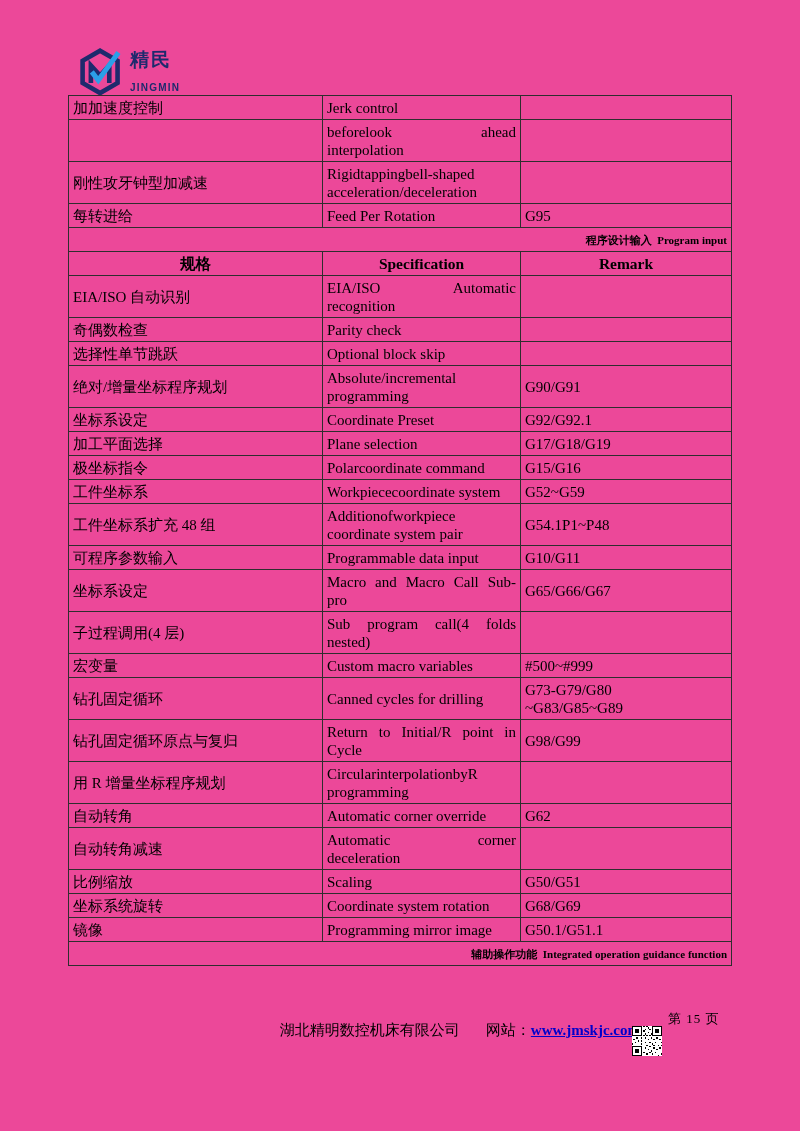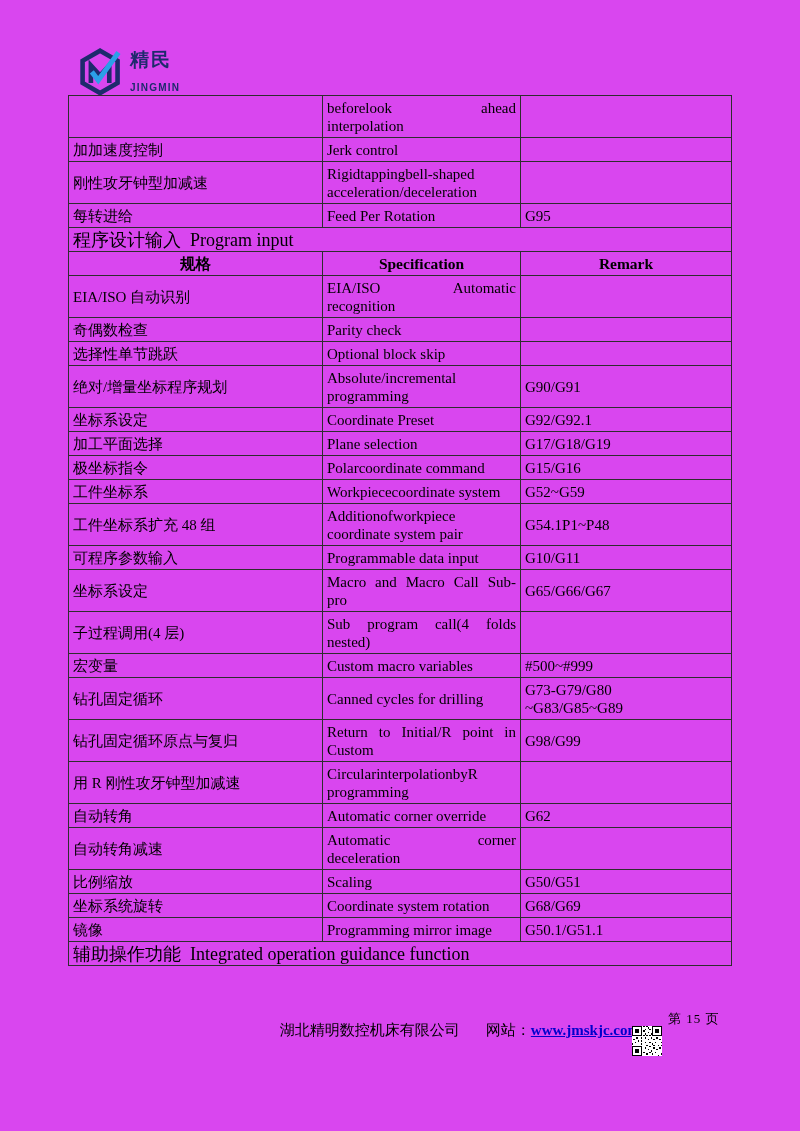--- a/index.html
+++ b/index.html
@@ -1,35 +1,35 @@
 <!DOCTYPE html>
 <html><head>
 <meta charset="utf-8">
 <style>
   html,body{margin:0;padding:0;background:#fff;}
   .page{
-    position:relative;width:800px;height:1131px;background:#d946ef;
+    position:relative;width:800px;height:1131px;background:#ec4899;
     font-family:"Liberation Serif","DejaVu Serif",serif;color:#000;
     outline:1px solid #e3e3e3;overflow:hidden;
   }
   
   .logo{position:absolute;left:78px;top:46px;display:flex;align-items:center;}
   .logo-text{margin-left:6px;color:#1e2a6d;line-height:1;}
   .logo-cn{font-size:19px;font-weight:bold;letter-spacing:2px;font-family:"Liberation Sans",sans-serif;}
   .logo-en{font-size:10px;font-weight:bold;letter-spacing:1.2px;margin-top:14px;font-family:"Liberation Sans",sans-serif;}
   
   .spec-table-wrap{position:absolute;left:68px;top:95px;}
   table.spec{border-collapse:collapse;table-layout:fixed;width:663px;}
   table.spec td{
     border:1px solid #2e2e2e;padding:2.5px 4px;font-size:15px;line-height:18px;
     vertical-align:middle;overflow:hidden;word-wrap:break-word;
   }
   td.cell-cn{padding-left:5px;}
   td.cell-remark{padding-left:5px;}
-  tr.section-row td{text-align:left;font-weight:normal;white-space:pre-wrap;font-size:18px;}
+  tr.section-row td{text-align:right;font-weight:bold;white-space:pre-wrap;font-size:11px;}
   tr.header-row td{text-align:center;font-weight:bold;font-size:15.5px;}
   .jl{text-align:justify;text-align-last:justify;}
   
   .footer{position:absolute;left:80px;top:1019px;width:560px;text-align:right;font-size:15px;line-height:23px;}
   .footer .gap{display:inline-block;width:26px;}
   .footer a{color:#0000cc;text-decoration:underline;cursor:pointer;font-weight:bold;}
   .qr{position:absolute;left:632px;top:1026px;width:30px;height:30px;}
   .page-num{position:absolute;left:668px;top:1010px;font-size:13px;letter-spacing:1px;}
 </style>
 </head>
@@ -51,30 +51,30 @@
 
   <div class="spec-table-wrap">
     <table class="spec">
       <colgroup>
           <col style="width:254px">
           <col style="width:198px">
           <col style="width:211px">
         </colgroup>
       <tbody id="spec-tbody">
           <tr>
+            <td class="cell-cn">加加速度控制</td>
+            <td class="cell-en">Jerk control</td>
+            <td class="cell-remark"></td>
+          </tr>
+          <tr>
             <td class="cell-cn"></td>
             <td class="cell-en">
               <div class="jl">beforelook ahead</div>
               <div>interpolation</div>
             </td>
-            <td class="cell-remark"></td>
-          </tr>
-          <tr>
-            <td class="cell-cn">加加速度控制</td>
-            <td class="cell-en">Jerk control</td>
             <td class="cell-remark"></td>
           </tr>
           <tr>
             <td class="cell-cn">刚性攻牙钟型加减速</td>
             <td class="cell-en">
               <div class="jl">Rigidtappingbell-shaped</div>
               <div>acceleration/deceleration</div>
             </td>
             <td class="cell-remark"></td>
           </tr>
@@ -176,26 +176,26 @@
             <td class="cell-en">Canned cycles for drilling</td>
             <td class="cell-remark">
               <div>G73-G79/G80</div>
               <div>~G83/G85~G89</div>
             </td>
           </tr>
           <tr>
             <td class="cell-cn">钻孔固定循环原点与复归</td>
             <td class="cell-en">
               <div class="jl">Return to Initial/R point in</div>
-              <div>Custom</div>
+              <div>Cycle</div>
             </td>
             <td class="cell-remark">G98/G99</td>
           </tr>
           <tr>
-            <td class="cell-cn">用 R 刚性攻牙钟型加减速</td>
+            <td class="cell-cn">用 R 增量坐标程序规划</td>
             <td class="cell-en">
               <div class="jl">CircularinterpolationbyR</div>
               <div>programming</div>
             </td>
             <td class="cell-remark"></td>
           </tr>
           <tr>
             <td class="cell-cn">自动转角</td>
             <td class="cell-en">Automatic corner override</td>
             <td class="cell-remark">G62</td>

